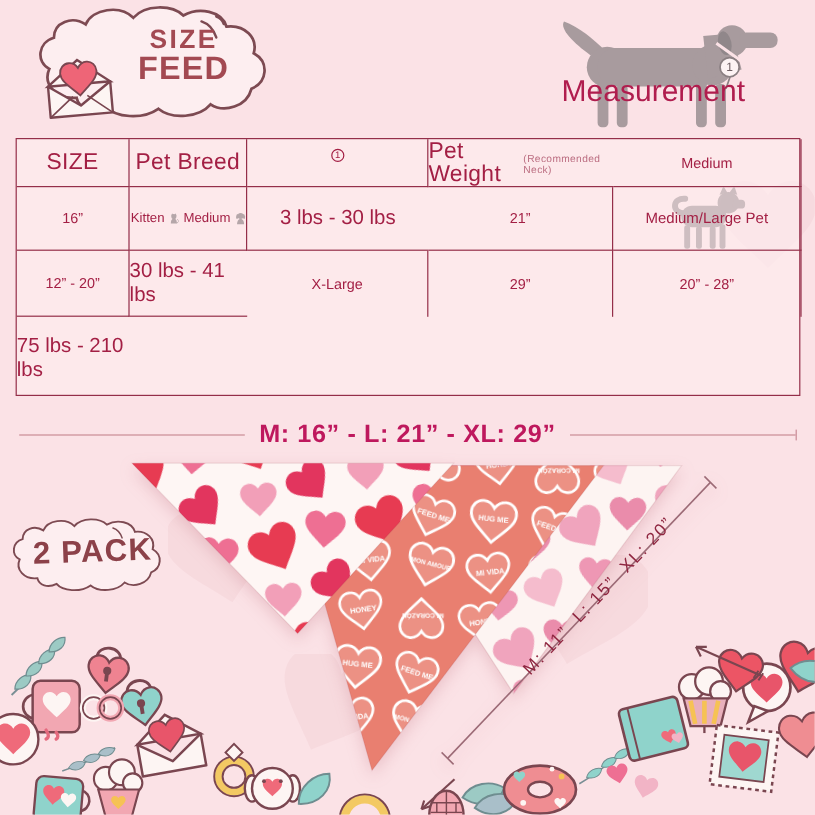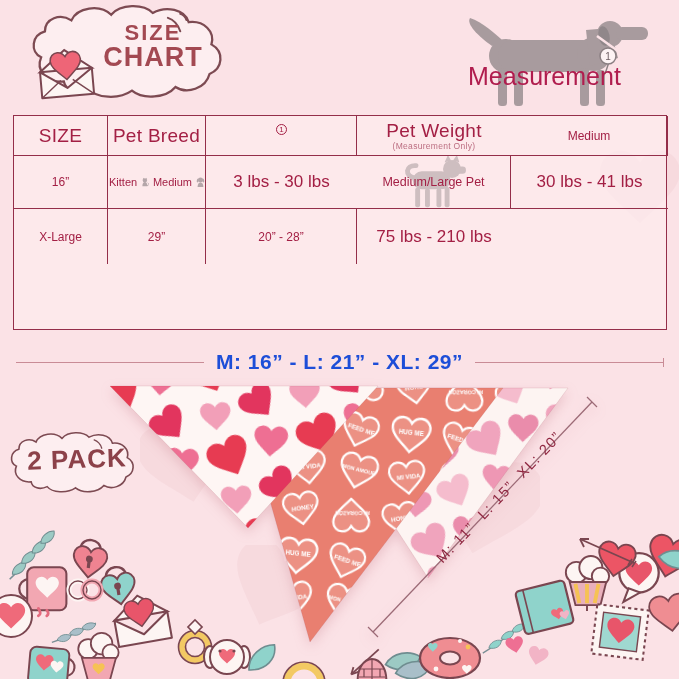--- a/index.html
+++ b/index.html
@@ -30,33 +30,33 @@
       border:1.5px solid #942e49;background:rgba(253,236,238,.65);}
   .cell{border-right:1px solid #942e49;border-bottom:1px solid #942e49;
       display:flex;align-items:center;justify-content:center;color:#a31f44;
       font-size:12px;position:relative;overflow:hidden;}
   .cell.c5{border-right:none;}
   .cell.r3{border-bottom:none;}
   .hdr{font-size:19px;letter-spacing:.3px;}
   .sup-circ{display:inline-flex;align-items:center;justify-content:center;
       width:11px;height:11px;border:1px solid #a31f44;border-radius:50%;
       font-size:8px;margin-left:1px;margin-top:-12px;}
-  .wcol{flex-direction:column;line-height:1;}
+  .wcol{flex-direction:row;line-height:1;}
   .wnote{font-size:8.5px;color:#bb6d80;margin-top:2px;}
   .wt{font-size:17px;}
   .breed-small{font-size:11px;gap:3px;}
   .breed-small .lbl{margin:2px 1px;}
   .breed-mid{font-size:12.5px;}
   .ghost{position:absolute;left:50%;top:50%;transform:translate(-50%,-50%);opacity:.55;}
   .overtxt{position:relative;z-index:2;}
   .sil{fill:#a89b9e;}
 
   
   .summary{left:16px;top:350px;width:648px;display:flex;align-items:center;
-      color:#1d4ed8;font-size:21px;font-weight:bold;letter-spacing:.5px;}
+      color:#be185d;font-size:21px;font-weight:bold;letter-spacing:.5px;}
   .summary .rule{flex:1;height:1px;background:#c98b96;}
   .summary .txt{padding:0 12px;white-space:pre;}
   .summary .tick{width:1px;height:9px;background:#c98b96;}
 
   
   .bandana-svg{left:90px;top:380px;width:530px;height:270px;z-index:1;
       filter:drop-shadow(0 5px 6px rgba(186,100,115,.25));}
   .edge-text{left:368px;top:489px;width:262px;text-align:center;z-index:2;
       transform:rotate(-46.5deg);font-size:14.5px;letter-spacing:1.5px;
       color:#8f2640;white-space:pre;}
@@ -124,21 +124,21 @@
       <use href="#hrt" fill="#b4505f"></use>
     </svg>
 
   <svg class="abs cloud-title-svg" viewBox="0 0 212 104">
     <use href="#cloudP" transform="scale(0.92,0.9)" fill="#fdeef0" stroke="#7d4a52" stroke-width="2.4"></use>
     <path d="M138,12 c6,2 10,7 12,13" fill="none" stroke="#7d4a52" stroke-width="2" stroke-linecap="round"></path>
     <path d="M150,8 c3,1 5,3 6,6" fill="none" stroke="#7d4a52" stroke-width="2" stroke-linecap="round"></path>
   </svg>
   <div class="abs title-box">
     <span class="title-l1">SIZE</span>
-    <span class="title-l2">CHART</span>
+    <span class="title-l2">FEED</span>
   </div>
   <svg class="abs env-icon" viewBox="0 0 64 58">
     <polygon points="6,28 32,8 58,28" fill="#fdf5f3" stroke="#7a4650" stroke-width="2"></polygon>
     <use href="#hrt" transform="translate(17,10) scale(0.95)" fill="#ee6577" stroke="#7a4650" stroke-width="1.6"></use>
     <path d="M6,28 L32,46 L58,28 L58,54 L6,54 Z" fill="#fdf5f3" stroke="#7a4650" stroke-width="2" stroke-linejoin="round"></path>
     <path d="M6,54 L26,38 M58,54 L38,38" fill="none" stroke="#7a4650" stroke-width="1.4"></path>
   </svg>
 
   <svg class="abs dog-svg" viewBox="0 0 208 96">
     <g class="sil">
@@ -163,21 +163,21 @@
   <div class="abs measure-label">Measurement</div>
 
   <div class="abs size-table">
     <div class="cell hdr c1">SIZE</div>
     <div class="cell hdr c3">Pet Breed</div>
     <div class="cell hdr c4">
         <span class="sup-circ">1</span>
     </div>
     <div class="cell hdr c5 wcol">
       <span>Pet Weight</span>
-      <span class="wnote">(Measurement Only)</span>
+      <span class="wnote">(Recommended Neck)</span>
     </div>
 
     <div class="cell c1">Medium</div>
     <div class="cell c2">16”</div>
     <div class="cell c3 breed-small">
       <span class="lbl">Kitten</span>
       <svg width="26" height="30" viewBox="0 0 40 44">
           <g class="sil" opacity=".85">
         <polygon points="8,11 13,0 17,9"></polygon>
             <polygon points="23,9 27,0 32,11"></polygon>
@@ -191,37 +191,39 @@
           <g class="sil" opacity=".85">
         <circle cx="20" cy="13" r="11"></circle>
         <ellipse cx="8" cy="15" rx="4.5" ry="9" transform="rotate(12 8 15)"></ellipse>
         <ellipse cx="32" cy="15" rx="4.5" ry="9" transform="rotate(-12 32 15)"></ellipse>
         <path d="M7,44 C7,30 13,24 20,24 C27,24 33,30 33,44 Z"></path>
       </g>
         </svg>
     </div>
     <div class="cell c5 wt">3 lbs - 30 lbs</div>
 
+    <div class="cell c2">21”</div>
     <div class="cell c3 breed-mid">
       <svg class="ghost" width="66" height="54" viewBox="0 0 80 66">
           <g class="sil">
         <rect x="14" y="20" width="46" height="22" rx="11"></rect>
         <circle cx="62" cy="17" r="11"></circle>
         <polygon points="53,9 57,0 61,7"></polygon>
             <polygon points="63,7 68,0 71,9"></polygon>
         <rect x="66" y="14" width="13" height="9" rx="4"></rect>
         <rect x="17" y="40" width="6" height="24" rx="2.5"></rect>
             <rect x="29" y="41" width="6" height="23" rx="2.5"></rect>
         <rect x="43" y="41" width="6" height="23" rx="2.5"></rect>
             <rect x="53" y="39" width="6" height="25" rx="2.5"></rect>
         <path d="M16,28 C4,26 5,12 18,13" fill="none" stroke="#a89b9e" stroke-width="6" stroke-linecap="round"></path>
       </g>
         </svg>
       <span class="overtxt">Medium/Large Pet</span>
     </div>
+    <div class="cell c4">12” - 20”</div>
     <div class="cell c5 wt">30 lbs - 41 lbs</div>
 
     <div class="cell c1 r3">X-Large</div>
     <div class="cell c2 r3">29”</div>
     <div class="cell c4 r3">20” - 28”</div>
     <div class="cell c5 r3 wt">75 lbs - 210 lbs</div>
   </div>
 
   <div class="abs summary">
     <div class="rule"></div>

